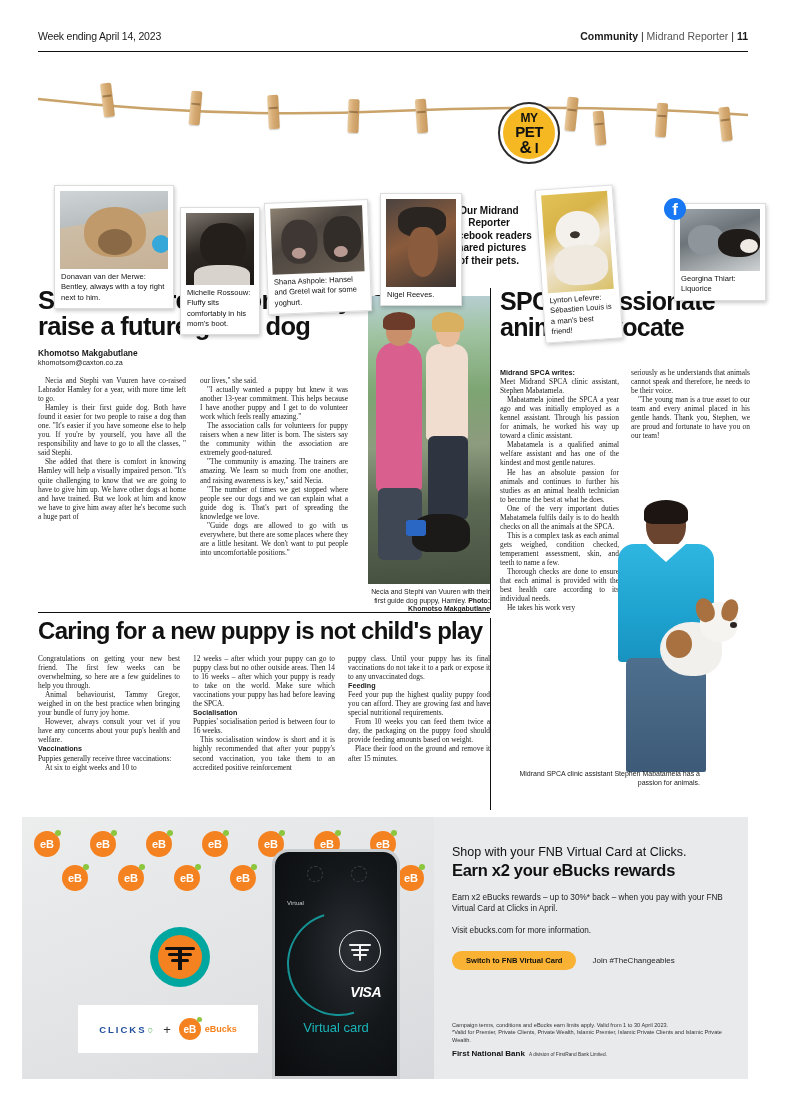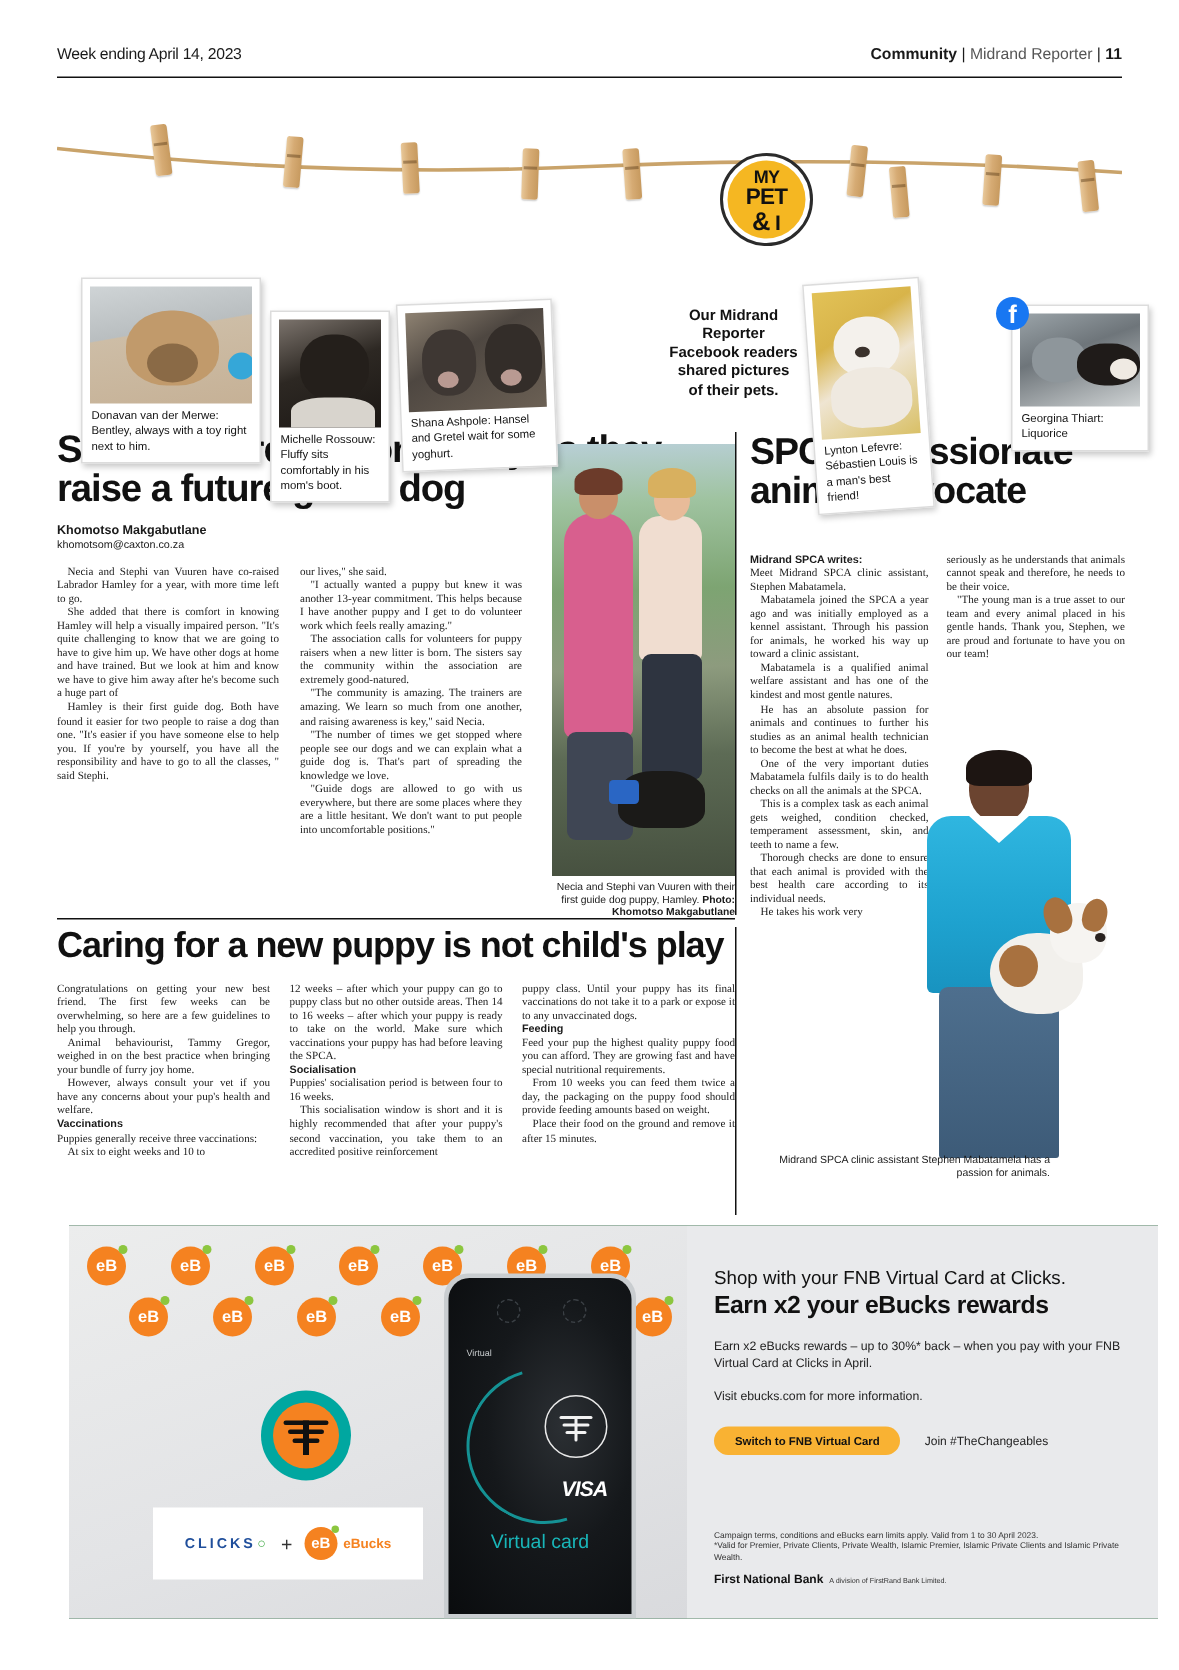--- a/index.html
+++ b/index.html
@@ -49,21 +49,21 @@
   #photo4 .pl-img { height:88px; background:linear-gradient(155deg,#4b4340,#8a5b3c 45%,#3b3431); }
   #photo5 { left:502px; top:132px; width:78px; transform:rotate(-4deg); }
   #photo5 .pl-img { height:98px; background:linear-gradient(150deg,#e2c257,#d8b44a 30%,#efe5d2 55%,#d9c067); }
   #photo6 { left:636px; top:148px; width:92px; }
   #photo6 .pl-img { height:62px; background:linear-gradient(160deg,#9aa3a8,#6e757a 40%,#cfd3d4); }
 
   
   .blob { position:absolute; border-radius:50%; }
 
   
-  .badge { position:absolute; left:442px; top:47px; width:62px; height:62px; z-index:8; }
+  .badge { position:absolute; left:460px; top:47px; width:62px; height:62px; z-index:8; }
   .badge-ring { position:absolute; inset:0; border-radius:50%; background:#fff;
                 border:2.2px solid #2b2b2b; }
   .badge-fill { position:absolute; inset:5px; border-radius:50%; background:#f5b722; }
   .badge-txt { position:absolute; inset:0; display:flex; flex-direction:column;
                align-items:center; justify-content:center; gap:0px;
                font-family:"Liberation Sans", sans-serif; font-weight:bold; color:#111;
                line-height:1; }
   .badge-my  { font-size:12px; letter-spacing:-0.5px; margin-top:1px; }
   .badge-pet { font-size:15px; letter-spacing:-0.5px; }
   .badge-amp { font-size:17px; display:flex; align-items:baseline; gap:3px; }
@@ -146,22 +146,22 @@
 
   
   .hrule { position:absolute; left:38px; top:612px; width:452px; height:1px; background:#111; }
   .art3 { position:absolute; left:38px; top:618px; width:452px; }
   .art3 .hl { font-size:24px; line-height:26px; }
   .art3-cols { position:absolute; left:0; top:36px; width:452px; display:flex; gap:13px; }
   .art3-cols .c { width:142px; }
   .vrule3 { position:absolute; left:490px; top:618px; width:1px; height:192px; background:#111; }
 
   
-  .advert { position:absolute; left:46px; top:817px; width:726px; height:262px;
-            background:#14532d; overflow:hidden; }
+  .advert { position:absolute; left:22px; top:817px; width:726px; height:262px;
+            background:#fdba74; overflow:hidden; }
   .ad-left { position:absolute; left:0; top:0; width:412px; height:262px;
              background:linear-gradient(160deg,#eceded 0%,#e3e4e6 55%,#d9dadd 100%); }
   .eb-dot { position:absolute; width:26px; height:26px; border-radius:50%;
             background:#F58220; display:flex; align-items:center; justify-content:center;
             font-family:"Liberation Sans", sans-serif; font-weight:bold; font-size:11px;
             color:#fff; }
   .eb-dot:after { content:""; position:absolute; right:-1px; top:-1px; width:6px; height:6px;
                   border-radius:50%; background:#8CC63F; }
   .fnb-logo { position:absolute; left:128px; top:110px; width:60px; height:60px;
               border-radius:50%; background:#00A7A0; display:flex; align-items:center;
@@ -299,20 +299,27 @@
     <div class="polaroid" id="photo3">
       <div class="pl-img">
         <div class="blob" style="left:10px;top:12px;width:36px;height:44px;background:#3e3733;border-radius:44%;"></div>
         <div class="blob" style="left:52px;top:10px;width:38px;height:46px;background:#332d29;border-radius:44%;"></div>
         <div class="blob" style="left:20px;top:40px;width:14px;height:11px;background:#b99a92;border-radius:50%;"></div>
         <div class="blob" style="left:62px;top:40px;width:14px;height:11px;background:#b99a92;border-radius:50%;"></div>
       </div>
       <div class="pl-cap">Shana Ashpole: Hansel and Gretel wait for some yoghurt.</div>
     </div>
 
+    <div class="polaroid" id="photo4">
+      <div class="pl-img">
+        <div class="blob" style="left:12px;top:8px;width:48px;height:30px;background:#2b2522;border-radius:40%;"></div>
+        <div class="blob" style="left:22px;top:28px;width:30px;height:50px;background:#8a5b3c;border-radius:40% 40% 50% 50%;"></div>
+      </div>
+      <div class="pl-cap">Nigel Reeves.</div>
+    </div>
 
     <div class="polaroid" id="photo5">
       <div class="pl-img">
         <div class="blob" style="left:12px;top:18px;width:44px;height:40px;background:#f4f1ec;border-radius:48%;"></div>
         <div class="blob" style="left:8px;top:52px;width:54px;height:40px;background:#efe9e0;border-radius:44% 44% 40% 40%;"></div>
         <div class="blob" style="left:26px;top:38px;width:10px;height:7px;background:#3a322c;border-radius:50%;"></div>
       </div>
       <div class="pl-cap">Lynton Lefevre: Sébastien Louis is a man's best friend!</div>
     </div>
 
@@ -333,22 +340,22 @@
   <div class="art1">
     <div class="hl">Sisters share responsibility as they raise a future guide dog</div>
     <div class="art1-byline">
       <div class="nm">Khomotso Makgabutlane</div>
       <div class="em">khomotsom@caxton.co.za</div>
     </div>
 
     <div class="art1-cols">
       <div class="c body-col">
         <p>Necia and Stephi van Vuuren have co-raised Labrador Hamley for a year, with more time left to go.</p>
+        <p>Hamley is their first guide dog. Both have found it easier for two people to raise a dog than one. "It's easier if you have someone else to help you. If you're by yourself, you have all the responsibility and have to go to all the classes, " said Stephi.</p>
         <p>She added that there is comfort in knowing Hamley will help a visually impaired person. "It's quite challenging to know that we are going to have to give him up. We have other dogs at home and have trained. But we look at him and know we have to give him away after he's become such a huge part of</p>
-        <p>Hamley is their first guide dog. Both have found it easier for two people to raise a dog than one. "It's easier if you have someone else to help you. If you're by yourself, you have all the responsibility and have to go to all the classes, " said Stephi.</p>
       </div>
       <div class="c body-col">
         <p class="noind">our lives," she said.</p>
         <p>"I actually wanted a puppy but knew it was another 13-year commitment. This helps because I have another puppy and I get to do volunteer work which feels really amazing."</p>
         <p>The association calls for volunteers for puppy raisers when a new litter is born. The sisters say the community within the association are extremely good-natured.</p>
         <p>"The community is amazing. The trainers are amazing. We learn so much from one another, and raising awareness is key," said Necia.</p>
         <p>"The number of times we get stopped where people see our dogs and we can explain what a guide dog is. That's part of spreading the knowledge we love.</p>
         <p>"Guide dogs are allowed to go with us everywhere, but there are some places where they are a little hesitant. We don't want to put people into uncomfortable positions."</p>
       </div>
     </div>

